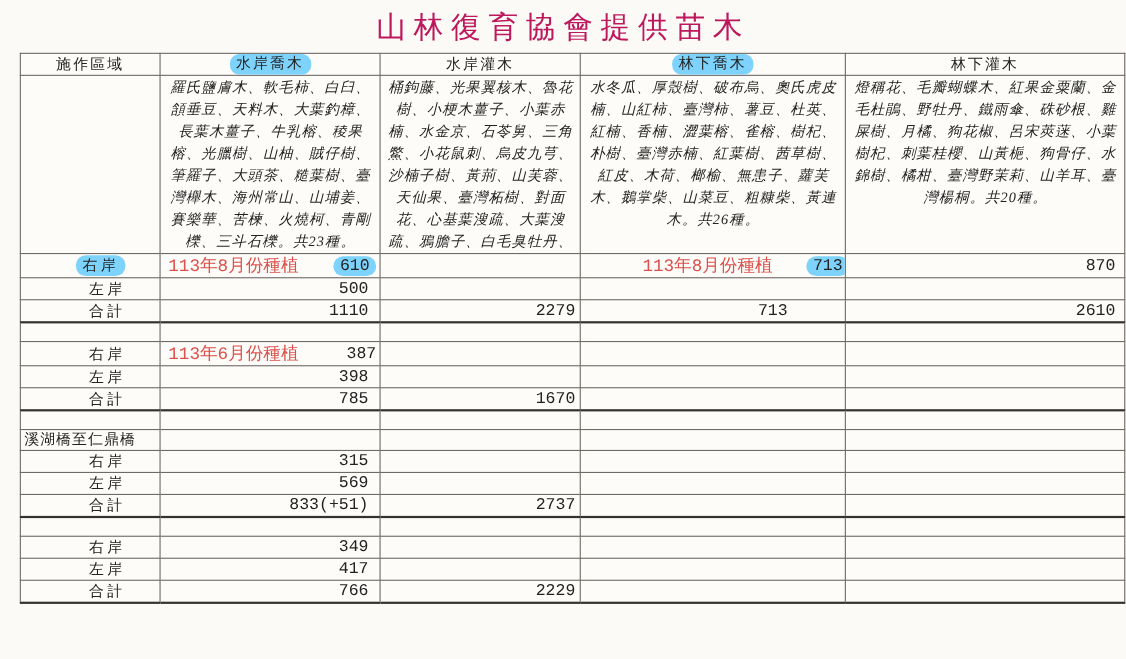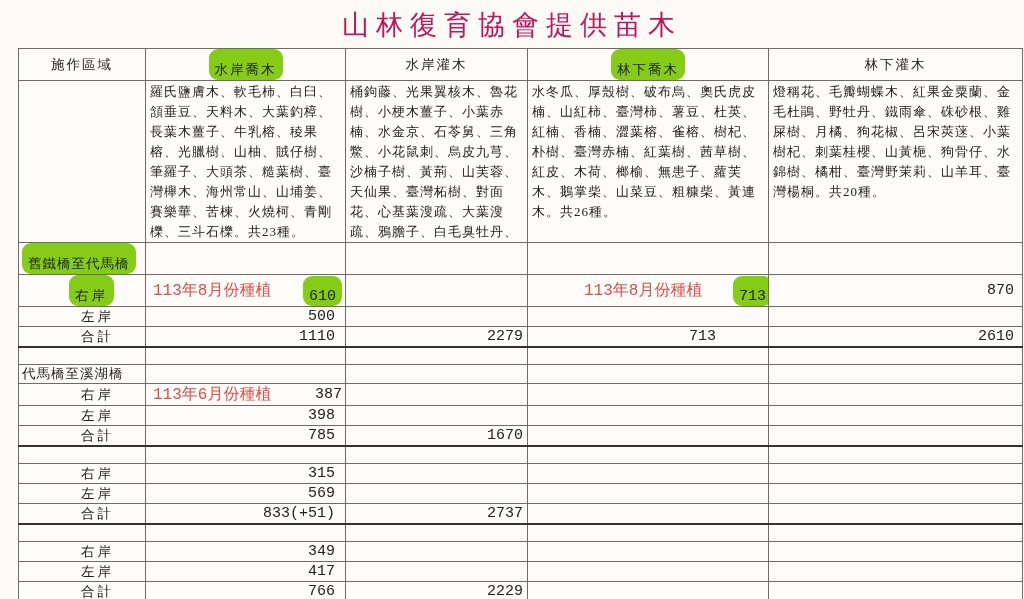--- a/index.html
+++ b/index.html
@@ -17,37 +17,37 @@
     border-collapse:collapse;table-layout:fixed;
     margin:5px 0 0 18px;width:1004px;
     background:#fdfcf9;
   }
   td{
     border:1px solid #6e6a66;padding:0;overflow:hidden;
     font-size:13.5px;vertical-align:middle;white-space:nowrap;
   }
   tr.header td{height:16px;text-align:center;letter-spacing:2px;margin-left:33px;}
   tr.species td{
-    height:159px;vertical-align:top;text-align:left;
+    height:159px;vertical-align:top;text-align:center;
     padding:1px 3px 0 4px;font-size:13px;line-height:20px;
-    letter-spacing:1px;white-space:normal;
+    letter-spacing:1px;white-space:normal;font-style:italic;
   }
   tr.sectionrow td{height:18px;}
   td.sectionlabel{text-align:left;padding-left:3px;letter-spacing:1px;}
   tr.datarow td{height:19px;font-family:Liberation Mono, monospace;}
   td.rowlabel{text-align:right;padding-right:31px;letter-spacing:3px;}
   td.num{text-align:right;font-size:15px;}
   td.c2{padding-right:10px;}
   td.c3{padding-right:4px;}
   td.c4{padding-right:52px;}
   td.c5{padding-right:8px;}
   tr.total td{border-bottom:2px solid #34322f;margin-left:12px;}
   tr.spacer td{height:16px;}
   .hl{
-    background:#84cc16;border-radius:9px;padding:12px 6px 1px 6px;
+    background:#7dd3fc;border-radius:9px;padding:0 6px 1px 6px;
     display:inline-block;
   }
   .annot{
     color:#dc4f4a;font-size:16px;letter-spacing:0;
   }
   .cellflex{
     display:flex;justify-content:space-between;align-items:center;width:100%;
   }
   td.c2 .cellflex{padding-left:7px;}
   td.c4 .cellflex{padding-left:56px;}
@@ -73,27 +73,20 @@
         <td><span class="hl">林下喬木</span></td>
         <td><span>林下灌木</span></td>
       </tr>
       <tr class="species">
         <td></td>
         <td>羅氏鹽膚木、軟毛柿、白臼、頷垂豆、天料木、大葉釣樟、長葉木薑子、牛乳榕、稜果榕、光臘樹、山柚、賊仔樹、筆羅子、大頭茶、糙葉樹、臺灣櫸木、海州常山、山埔姜、賽樂華、苦楝、火燒柯、青剛櫟、三斗石櫟。共23種。</td>
         <td>桶鉤藤、光果翼核木、魯花樹、小梗木薑子、小葉赤楠、水金京、石苓舅、三角鱉、小花鼠刺、烏皮九芎、沙楠子樹、黃荊、山芙蓉、天仙果、臺灣柘樹、對面花、心基葉溲疏、大葉溲疏、鴉膽子、白毛臭牡丹、</td>
         <td>水冬瓜、厚殼樹、破布烏、奧氏虎皮楠、山紅柿、臺灣柿、薯豆、杜英、紅楠、香楠、澀葉榕、雀榕、樹杞、朴樹、臺灣赤楠、紅葉樹、茜草樹、紅皮、木荷、榔榆、無患子、蘿芙木、鵝掌柴、山菜豆、粗糠柴、黃連木。共26種。</td>
         <td>燈稱花、毛瓣蝴蝶木、紅果金粟蘭、金毛杜鵑、野牡丹、鐵雨傘、硃砂根、雞屎樹、月橘、狗花椒、呂宋莢蒾、小葉樹杞、刺葉桂櫻、山黃梔、狗骨仔、水錦樹、橘柑、臺灣野茉莉、山羊耳、臺灣楊桐。共20種。</td>
       </tr>
-      <tr class="sectionrow">
-        <td class="sectionlabel"><span class="hl">舊鐵橋至代馬橋</span></td>
-        <td></td>
-        <td></td>
-        <td></td>
-        <td></td>
-      </tr>
       <tr class="datarow">
         <td class="rowlabel"><span class="hl">右岸</span></td>
         <td class="num c2">
           <div class="cellflex">
             <span class="annot">113年8月份種植</span>
             <span class="hl">610</span>
           </div>
         </td>
         <td class="num c3"></td>
         <td class="num c4">
@@ -118,27 +111,20 @@
         <td class="num c4"><span>713</span></td>
         <td class="num c5"><span>2610</span></td>
       </tr>
       <tr class="spacer">
         <td></td>
         <td></td>
         <td></td>
         <td></td>
         <td></td>
       </tr>
-      <tr class="sectionrow">
-        <td class="sectionlabel"><span>代馬橋至溪湖橋</span></td>
-        <td></td>
-        <td></td>
-        <td></td>
-        <td></td>
-      </tr>
       <tr class="datarow">
         <td class="rowlabel"><span>右岸</span></td>
         <td class="num c2">
           <div class="cellflex">
             <span class="annot">113年6月份種植</span>
             <span>387</span>
           </div>
         </td>
         <td class="num c3"></td>
         <td class="num c4"></td>
@@ -158,20 +144,27 @@
         <td class="num c4"></td>
         <td class="num c5"></td>
       </tr>
       <tr class="spacer">
         <td></td>
         <td></td>
         <td></td>
         <td></td>
         <td></td>
       </tr>
+      <tr class="sectionrow">
+        <td class="sectionlabel"><span>溪湖橋至仁鼎橋</span></td>
+        <td></td>
+        <td></td>
+        <td></td>
+        <td></td>
+      </tr>
       <tr class="datarow">
         <td class="rowlabel"><span>右岸</span></td>
         <td class="num c2"><span>315</span></td>
         <td class="num c3"></td>
         <td class="num c4"></td>
         <td class="num c5"></td>
       </tr>
       <tr class="datarow">
         <td class="rowlabel"><span>左岸</span></td>
         <td class="num c2"><span>569</span></td>

